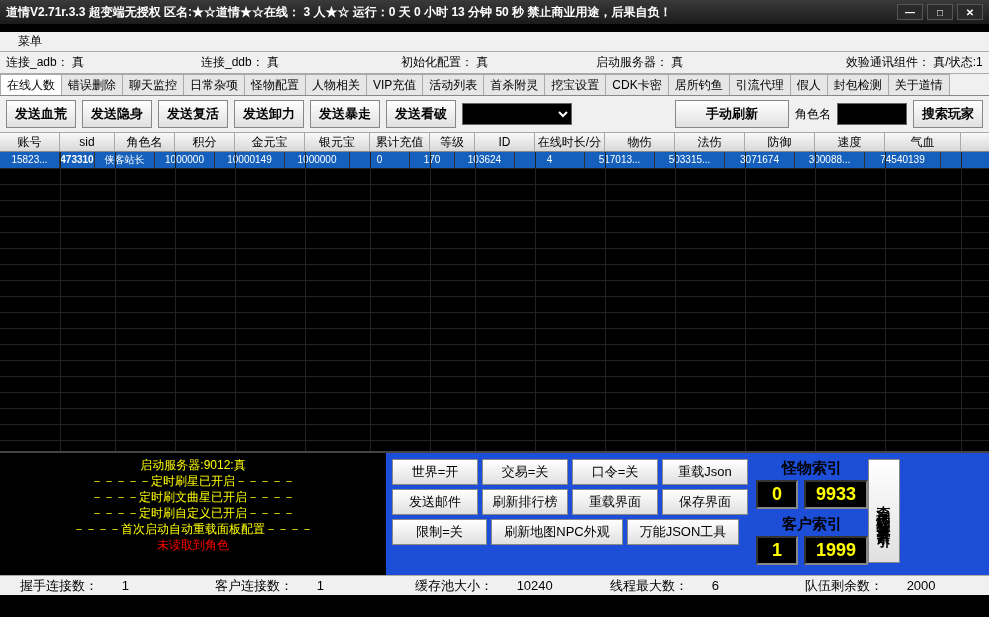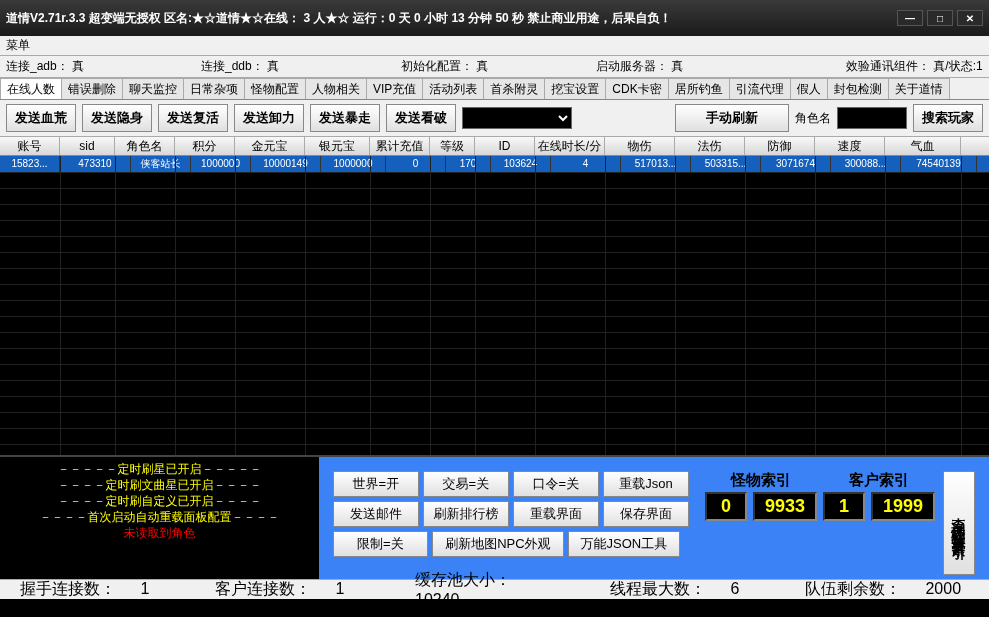--- a/index.html
+++ b/index.html
@@ -1,21 +1,21 @@
 <!DOCTYPE html>
 <html><head>
 <meta charset="utf-8">
 <style>
 * { box-sizing: border-box; margin: 0; padding: 0; }
 body { font-family: "Microsoft YaHei", SimSun, sans-serif; font-size: 12px; background: #000; width: 989px; height: 617px; overflow: hidden; }
-.titlebar { background: linear-gradient(#3a3a3a,#1a1a1a); color: #fff; height: 36px; display: flex; align-items: center; padding: 0 6px; font-weight: bold; }
+.titlebar { background: linear-gradient(#3a3a3a,#1a1a1a); color: #fff; height: 24px; display: flex; align-items: center; padding: 0 6px; font-weight: bold; }
 .titlebar-text { flex: 1; white-space: nowrap; overflow: hidden; }
 .win-btns { display: flex; gap: 4px; }
 .win-btn { width: 26px; height: 16px; background: #2a2a2a; border: 1px solid #555; color: #fff; display: flex; align-items: center; justify-content: center; font-size: 10px; cursor: pointer; }
-.menubar { background: #f0f0f0; height: 20px; display: flex; align-items: center; padding: 0 6px; border-bottom: 1px solid #aaa; }
+.menubar { background: #f0f0f0; height: 20px; display: flex; align-items: center; padding: 0 18px; border-bottom: 1px solid #aaa; margin-top: 8px; }
 .statusrow { background: #f0f0f0; height: 22px; display: flex; align-items: center; border-bottom: 1px solid #aaa; }
 .statusrow span { padding: 0 6px; }
 .tabsrow { background: #f0f0f0; height: 22px; display: flex; border-bottom: 1px solid #888; }
 .tab { background: #e6e6e6; border: 1px solid #aaa; border-bottom: none; padding: 2px 6px; font-size: 12px; cursor: pointer; white-space: nowrap; margin-right: -1px; }
 .tab.active { background: #fff; }
 .toolbar { background: #f0f0f0; height: 36px; display: flex; align-items: center; padding: 4px 6px; gap: 6px; }
 .btn { background: linear-gradient(#fff,#e0e0e0); border: 1px solid #888; padding: 4px 8px; font-size: 13px; font-weight: bold; cursor: pointer; }
 .btn-wide { padding: 4px 30px; }
 .combo { background: #000; color: #fff; border: 1px solid #666; height: 22px; width: 110px; }
 .lbl { font-size: 12px; }
@@ -26,29 +26,29 @@
 .table-body { height: 299px; background: #000; position: relative; }
 .table-row { display: flex; height: 16px; color: #fff; font-size: 10px; }
 .table-row.sel { background: #1560bd; }
 .table-row div { border-right: 1px solid #333; text-align: center; line-height: 16px; white-space: nowrap; overflow: hidden; }
 .gridlines { position: absolute; inset: 0; }
 .gridlines .h { position: absolute; left: 0; right: 0; border-top: 1px solid #222; }
 .gridlines .v { position: absolute; top: 0; bottom: 0; border-left: 1px solid #222; }
 .bottom { display: flex; height: 124px; background: #000; border-top: 2px solid #444; }
 .console { width: 386px; background: #000; color: #ff0; font-size: 12px; padding: 4px; overflow: hidden; text-align: center; line-height: 16px; }
 .console .red { color: #f00; }
-.ctrlpanel { flex: 1; background: #3b82f6; padding: 14px; display: flex; gap: 8px; }
+.ctrlpanel { flex: 1; background: #1d4ed8; padding: 6px; display: flex; gap: 0; }
 .btncol .btn, .btnrow .btn { font-weight: normal; font-size: 13px; padding: 3px 8px; white-space: nowrap; }
 .btnrow { display: flex; gap: 4px; }
 .indexbox { display: flex; flex-direction: column; align-items: center; gap: 2px; }
 .indexbox .title { font-size: 15px; font-weight: bold; }
 .indexbox .vals { display: flex; gap: 6px; }
 .indexbox .vbox { background: #000; color: #ff0; border: 2px inset #888; padding: 2px 10px; font-size: 18px; font-weight: bold; min-width: 42px; text-align: center; }
 .bigbtn { background: linear-gradient(#fff,#e0e0e0); border: 1px solid #888; font-size: 14px; font-weight: bold; padding: 4px 6px; writing-mode: vertical-rl; letter-spacing: 4px; cursor: pointer; display: flex; align-items: center; justify-content: center; height: 104px; }
-.footer { background: #f0f0f0; height: 20px; display: flex; align-items: center; border-top: 1px solid #aaa; font-size: 16px; }
+.footer { background: #f0f0f0; height: 20px; display: flex; align-items: center; border-top: 1px solid #aaa; font-size: 13px; }
 .footer span { padding: 0 10px; }
 </style>
 </head>
 <body>
 
 <div class="titlebar">
   <span class="titlebar-text">道情V2.71r.3.3 超变端无授权 区名:★☆道情★☆在线： 3 人★☆   运行：0 天 0 小时 13 分钟 50 秒   禁止商业用途，后果自负！</span>
   <div class="win-btns">
     <div class="win-btn">—</div>
     <div class="win-btn">□</div>
@@ -151,40 +151,41 @@
         <div class="v" style="left: 535px;"></div>
         <div class="v" style="left: 605px;"></div>
         <div class="v" style="left: 675px;"></div>
         <div class="v" style="left: 745px;"></div>
         <div class="v" style="left: 815px;"></div>
         <div class="v" style="left: 885px;"></div>
         <div class="v" style="left: 961px;"></div>
       </div>
     <div class="table-row sel" id="trow">
         <div style="width: 60px;">15823...</div>
-        <div style="width: 71px;">473310</div>
+        <div style="width: 35px; font-weight: bold;">473310</div>
         <div style="width: 60px;">侠客站长</div>
         <div style="width: 60px;">1000000</div>
         <div style="width: 70px;">10000149</div>
         <div style="width: 65px;">1000000</div>
         <div style="width: 60px;">0</div>
         <div style="width: 45px;">170</div>
         <div style="width: 60px;">103624</div>
         <div style="width: 70px;">4</div>
         <div style="width: 70px;">517013...</div>
         <div style="width: 70px;">503315...</div>
         <div style="width: 70px;">3071674</div>
         <div style="width: 70px;">300088...</div>
         <div style="width: 76px;">74540139</div>
       </div>
   </div>
 </div>
 
 <div class="bottom">
   <div class="console">
+    <div>启动服务器:9012:真</div>
     <div>－－－－－定时刷星已开启－－－－－</div>
     <div>－－－－定时刷文曲星已开启－－－－</div>
     <div>－－－－定时刷自定义已开启－－－－</div>
     <div>－－－－首次启动自动重载面板配置－－－－</div>
     <div class="red">未读取到角色</div>
   </div>
   <div class="ctrlpanel">
     <div style="display:flex;flex-direction:column;gap:4px">
       <div class="btnrow">
         <button class="btn" style="width:86px">世界=开</button>
@@ -197,21 +198,21 @@
         <button class="btn" style="width:86px">刷新排行榜</button>
         <button class="btn" style="width:86px">重载界面</button>
         <button class="btn" style="width:86px">保存界面</button>
       </div>
       <div class="btnrow">
         <button class="btn" style="width:95px">限制=关</button>
         <button class="btn" style="width:132px">刷新地图NPC外观</button>
         <button class="btn" style="width:112px">万能JSON工具</button>
       </div>
     </div>
-    <div style="display:flex;flex-direction:row;gap:6px;margin-left:8px">
+    <div style="display:flex;flex-direction:column;gap:6px;margin-left:8px">
       <div class="indexbox">
         <div class="title">怪物索引</div>
         <div class="vals">
           <div class="vbox">0</div>
           <div class="vbox">9933</div>
         </div>
       </div>
       <div class="indexbox">
         <div class="title">客户索引</div>
         <div class="vals">

